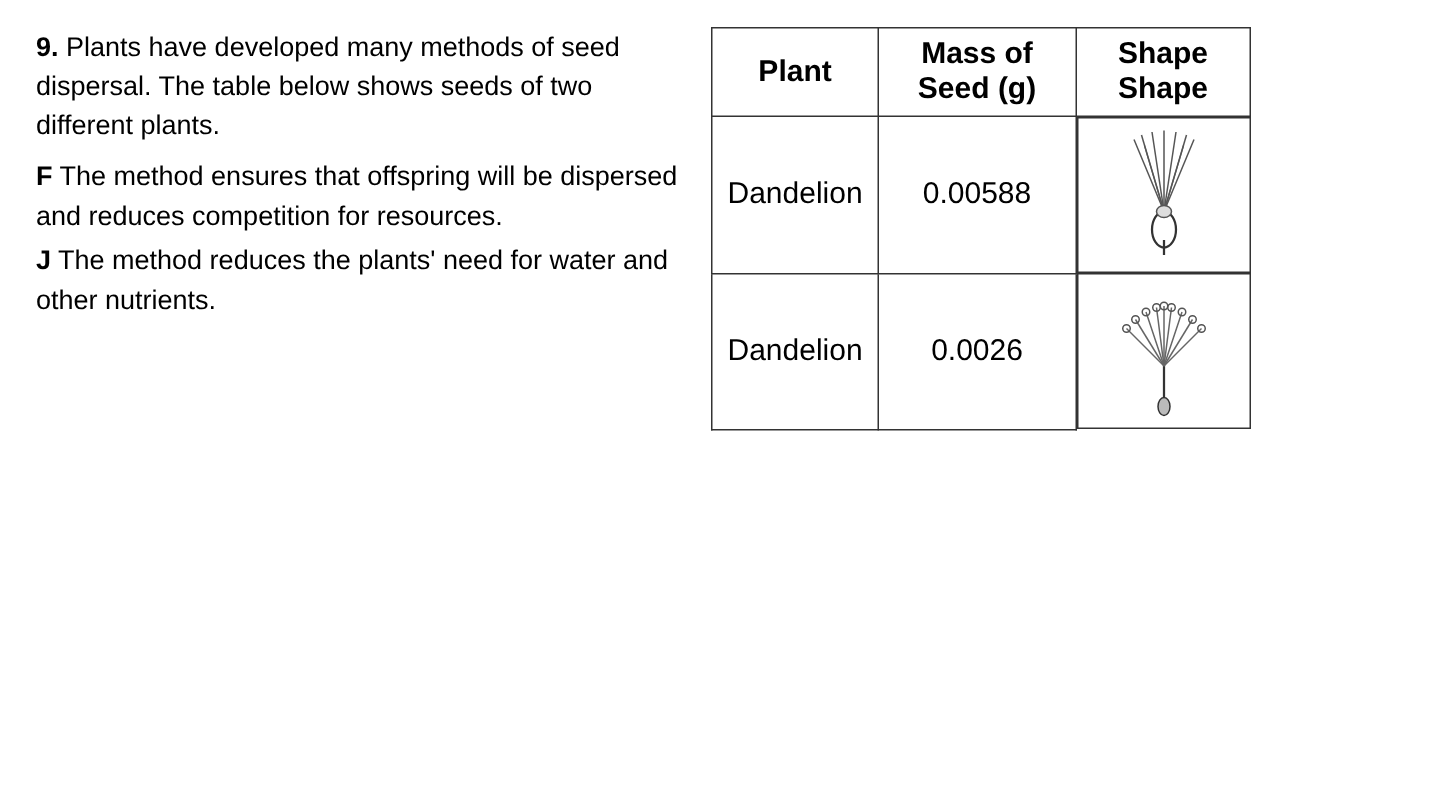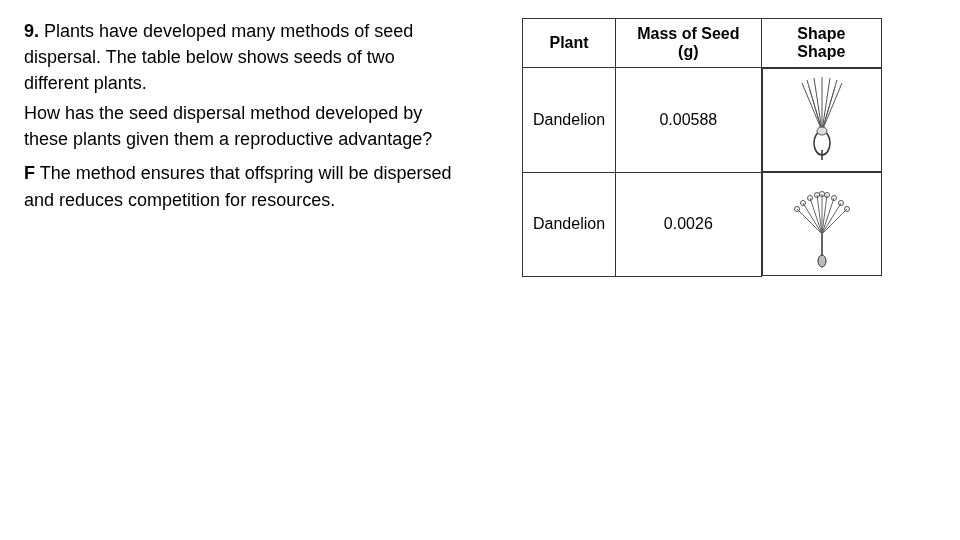--- a/index.html
+++ b/index.html
@@ -39,22 +39,21 @@
       margin-top: 8px;
       line-height: 1.5;
     }
     .answer-block p {
       margin-bottom: 2px;
     }
     
     .seed-table {
       border-collapse: collapse;
       width: 360px;
-      font-size: 16px;
-      margin-left: 48px;
+      font-size: 20px;
     }
     .seed-table th, .seed-table td {
       border: 1px solid #333;
       padding: 6px 10px;
       text-align: center;
       vertical-align: middle;
     }
     .seed-table th {
       background: #fff;
       font-weight: bold;
@@ -69,23 +68,23 @@
     
   </style>
 </head>
 <body>
 
 <div class="container">
   <div class="left-text">
     <p>
       <span class="question-number">9.</span><span> Plants have developed many methods of seed dispersal. The table below shows seeds of two different plants.</span>
     </p>
-    <p style="margin-top:4px;">How has the seed dispersal method developed by these plants given them a reproductive advantage?</p>
     <div class="answer-block">
       <p><strong>F</strong><span> The method ensures that offspring will be dispersed and reduces competition for resources.</span></p>
+      <p><strong>J</strong><span> The method reduces the plants' need for water and other nutrients.</span></p>
     </div>
   </div>
 
   <div class="right-area">
     <table class="seed-table">
       <thead>
         <tr>
           <th>Plant</th>
           <th>Mass of Seed (g)</th>
           <th>Shape Shape</th>

